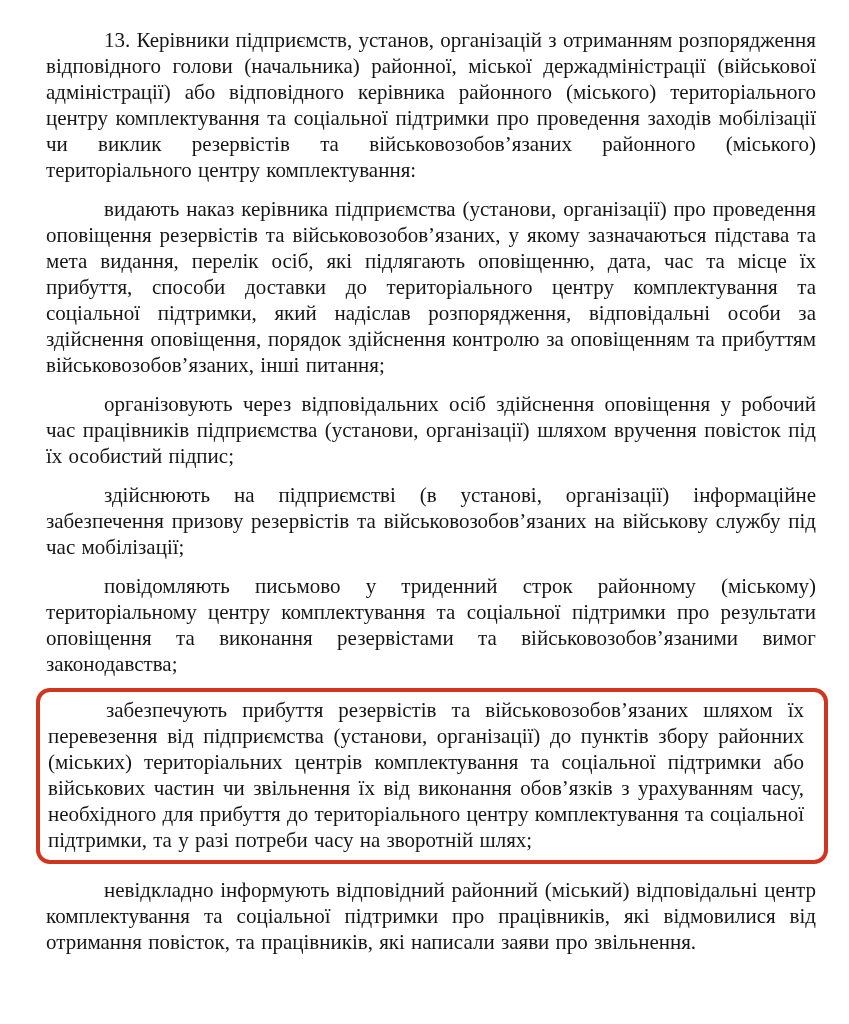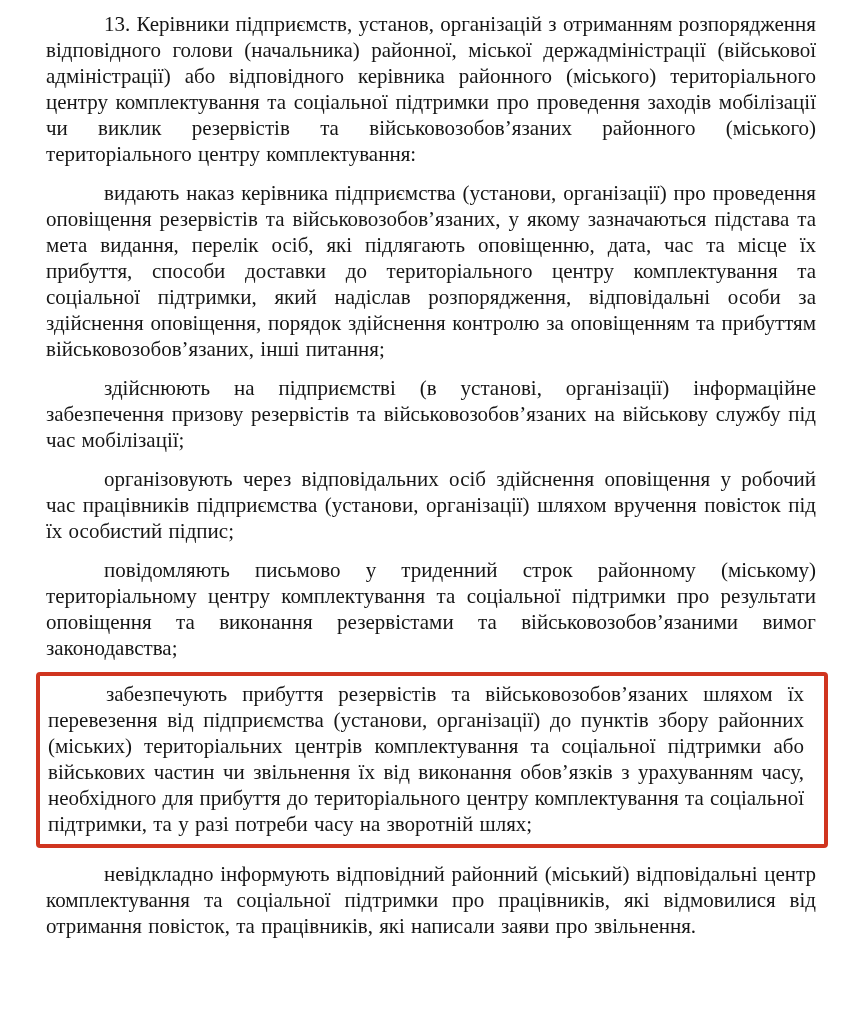--- a/index.html
+++ b/index.html
@@ -18,38 +18,38 @@
     line-height: 26px;
     color: #161616;
     text-align: justify;
   }
   .para {
     margin: 13px 0 0 0;
     text-indent: 58px;
     word-spacing: 1px;
   }
   .para:first-child {
-    margin-top: 0;
+    margin-top: 16px;
   }
   .highlight-box {
     border: 4px solid #d0351f;
-    border-radius: 4px;
+    border-radius: 14px;
     margin: 11px -12px 11px -10px;
     padding: 5px 20px 7px 8px;
   }
   .highlight-box .para {
     margin-top: 0;
   }
 </style>
 </head>
 <body>
 
 <main class="page">
   <p class="para">13. Керівники підприємств, установ, організацій з отриманням розпорядження відповідного голови (начальника) районної, міської держадміністрації (військової адміністрації) або відповідного керівника районного (міського) територіального центру комплектування та соціальної підтримки про проведення заходів мобілізації чи виклик резервістів та військовозобов’язаних районного (міського) територіального центру комплектування:</p>
   <p class="para">видають наказ керівника підприємства (установи, організації) про проведення оповіщення резервістів та військовозобов’язаних, у якому зазначаються підстава та мета видання, перелік осіб, які підлягають оповіщенню, дата, час та місце їх прибуття, способи доставки до територіального центру комплектування та соціальної підтримки, який надіслав розпорядження, відповідальні особи за здійснення оповіщення, порядок здійснення контролю за оповіщенням та прибуттям військовозобов’язаних, інші питання;</p>
+  <p class="para">організовують через відповідальних осіб здійснення оповіщення у робочий час працівників підприємства (установи, організації) шляхом вручення повісток під їх особистий підпис;</p>
   <p class="para">здійснюють на підприємстві (в установі, організації) інформаційне забезпечення призову резервістів та військовозобов’язаних на військову службу під час мобілізації;</p>
-  <p class="para">організовують через відповідальних осіб здійснення оповіщення у робочий час працівників підприємства (установи, організації) шляхом вручення повісток під їх особистий підпис;</p>
   <p class="para">повідомляють письмово у триденний строк районному (міському) територіальному центру комплектування та соціальної підтримки про результати оповіщення та виконання резервістами та військовозобов’язаними вимог законодавства;</p>
   <div class="highlight-box" style="border-color: rgb(208, 53, 31);">
     <p class="para">забезпечують прибуття резервістів та військовозобов’язаних шляхом їх перевезення від підприємства (установи, організації) до пунктів збору районних (міських) територіальних центрів комплектування та соціальної підтримки або військових частин чи звільнення їх від виконання обов’язків з урахуванням часу, необхідного для прибуття до територіального центру комплектування та соціальної підтримки, та у разі потреби часу на зворотній шлях;</p>
   </div>
   <p class="para">невідкладно інформують відповідний районний (міський) відповідальні центр комплектування та соціальної підтримки про працівників, які відмовилися від отримання повісток, та працівників, які написали заяви про звільнення.</p>
 </main>
 
 </body></html>

